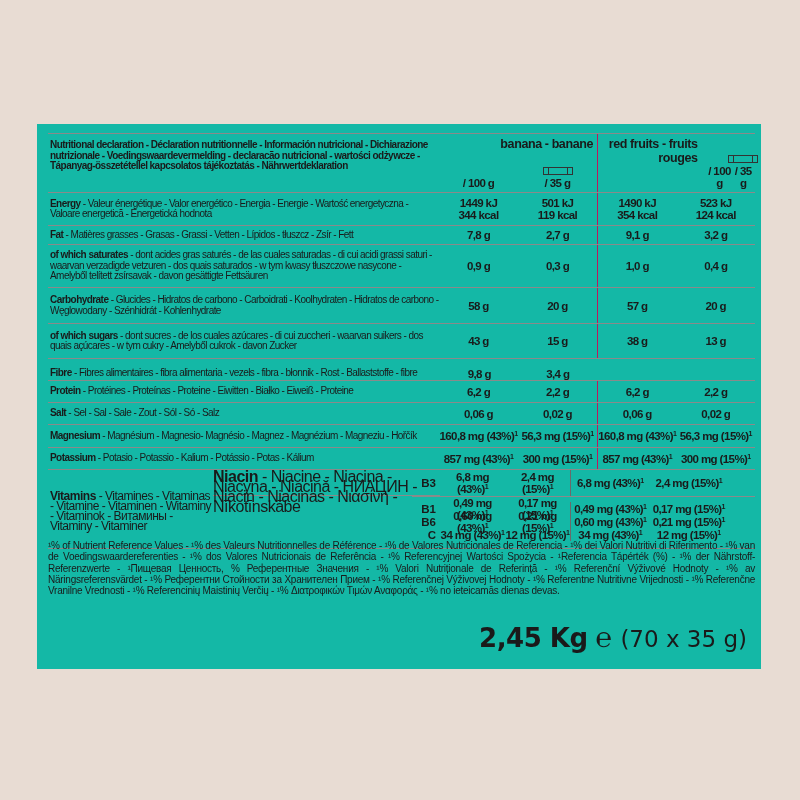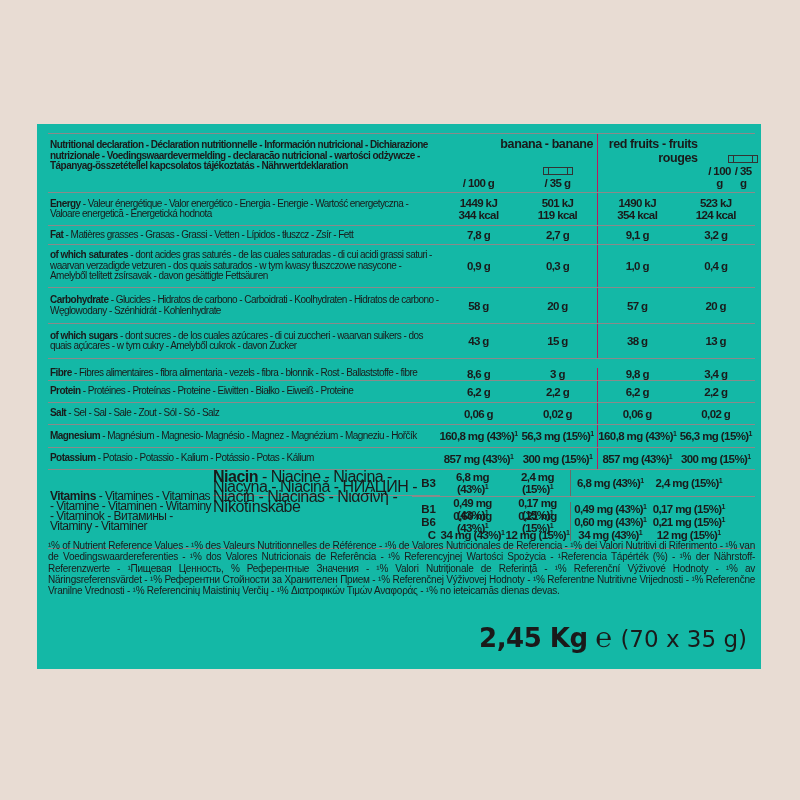--- a/index.html
+++ b/index.html
@@ -237,24 +237,20 @@
           <div class="cell">13 g</div>
         </div>
       </div>
     </div>
 
     <div class="row" style="height:21px;align-items:flex-end;">
       <div class="lbl">
           <span><b>Fibre</b><span> - Fibres alimentaires - fibra alimentaria - vezels - fibra - błonnik - Rost - Ballaststoffe - fibre</span></span>
         </div>
       <div class="vals">
-        <div class="grp g1">
-          <div class="cell">8,6 g</div>
-          <div class="cell">3 g</div>
-        </div>
         <div class="grp g2">
           <div class="cell">9,8 g</div>
           <div class="cell">3,4 g</div>
         </div>
       </div>
     </div>
 
     <div class="row" style="height:21px;">
       <div class="lbl">
           <span><b>Protein</b><span> - Protéines - Proteínas - Proteine - Eiwitten - Białko - Eiweiß - Proteine</span></span>

